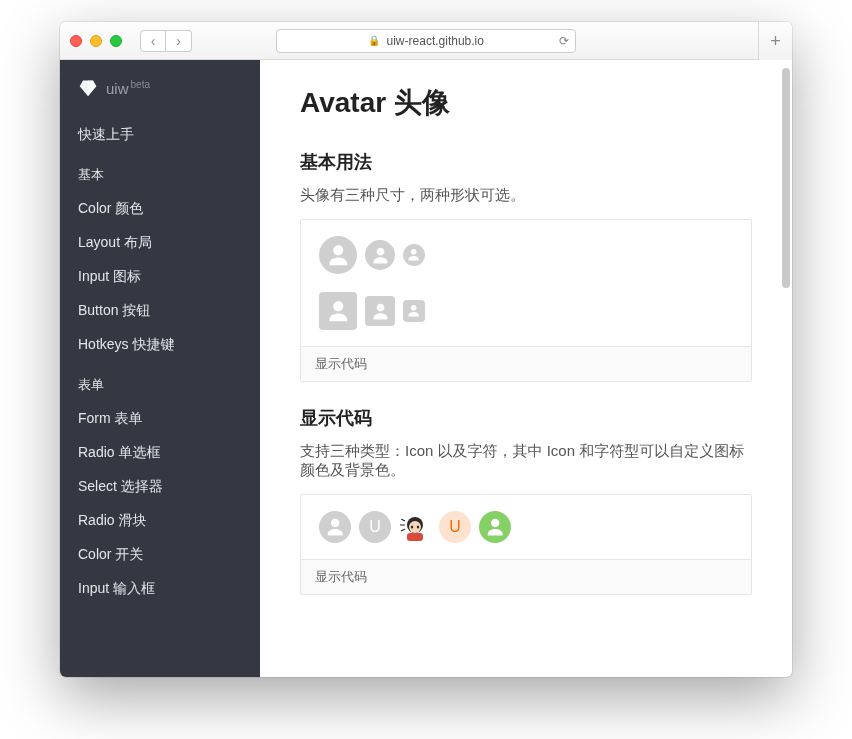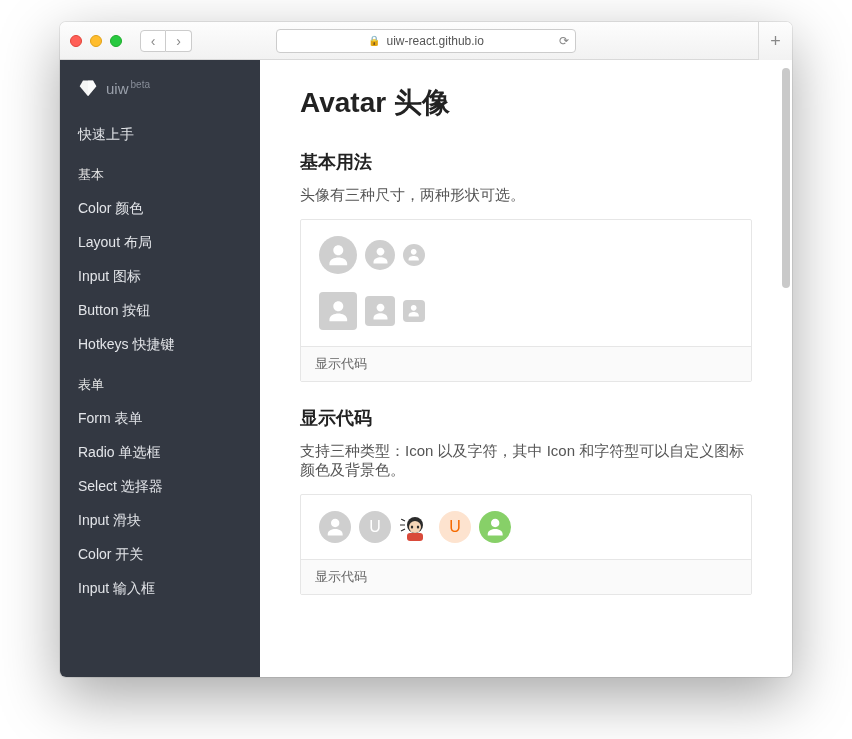--- a/index.html
+++ b/index.html
@@ -233,21 +233,21 @@
       <div class="nav-item">Color 颜色</div>
       <div class="nav-item">Layout 布局</div>
       <div class="nav-item">Input 图标</div>
       <div class="nav-item">Button 按钮</div>
       <div class="nav-item">Hotkeys 快捷键</div>
 
       <div class="nav-heading">表单</div>
       <div class="nav-item">Form 表单</div>
       <div class="nav-item">Radio 单选框</div>
       <div class="nav-item">Select 选择器</div>
-      <div class="nav-item">Input 滑块</div>
+      <div class="nav-item">Radio 滑块</div>
       <div class="nav-item">Color 开关</div>
       <div class="nav-item">Input 输入框</div>
     </aside>
 
     <main class="content">
       <div class="scroll-fake"></div>
 
       <h1 class="page-title">Avatar 头像</h1>
 
       <h2 class="section-title">基本用法</h2>

